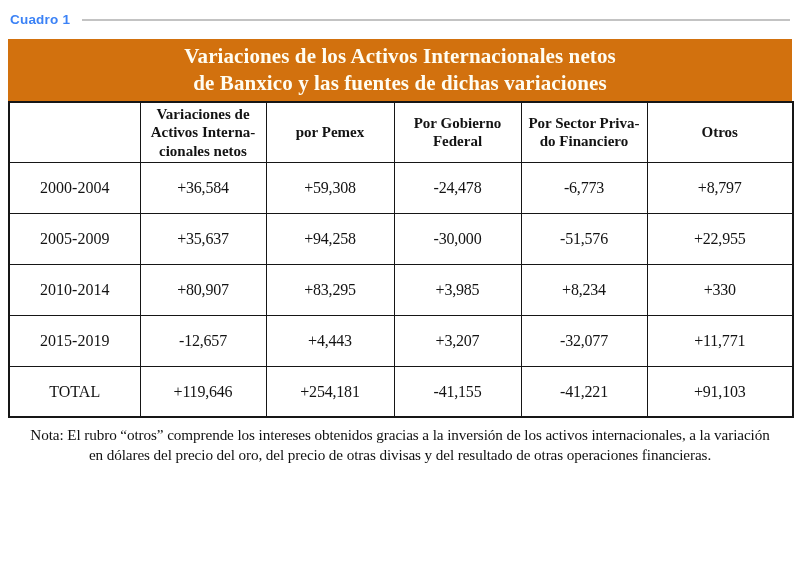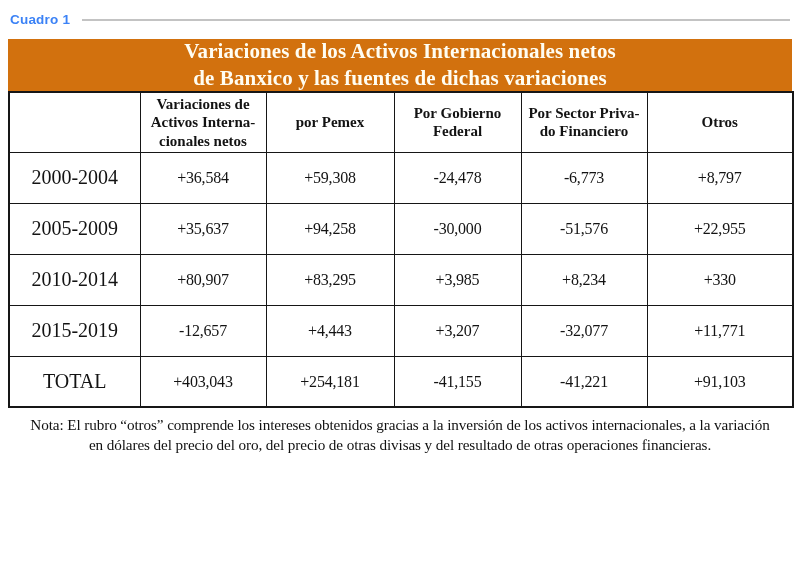--- a/index.html
+++ b/index.html
@@ -19,21 +19,21 @@
   }
   .figure-label {
     font-family: "Liberation Sans", sans-serif;
     font-weight: bold; font-size: 13.5px;
     color: #9d9d9d; letter-spacing: 0.2px; white-space: nowrap;
   }
   .figure-rule { flex: 1; height: 2px; background: #c3c3c3; margin-top: 2px; }
 
   
   .title-band {
-    width: 784px; height: 52px;
+    width: 784px; height: 62px;
     display: flex; align-items: center; justify-content: center;
   }
   .title-text {
     margin: 0; text-align: center;
     font-size: 21px; font-weight: bold;
     line-height: 1.28; white-space: pre-line;
     letter-spacing: 0.1px;
   }
 
   
@@ -46,21 +46,21 @@
     text-align: center; vertical-align: middle;
     padding: 2px 4px;
   }
   tr.group-row td { height: 36px; }
   td.group-header { font-weight: bold; font-size: 15.5px; }
   tr.head-row td {
     height: 57px; font-weight: bold; font-size: 15px;
     line-height: 1.22; white-space: pre-line;
   }
   tr.data-row td { height: 51px; font-size: 16px; letter-spacing: -0.2px; }
-  tr.data-row td.period-cell { font-size: 20px; letter-spacing: 0; }
+  tr.data-row td.period-cell { font-size: 16px; letter-spacing: 0; }
 
   
   .note {
     width: 784px; margin: 7px 0 0 0;
     font-size: 15.2px; line-height: 1.3;
     text-align: center; white-space: pre-line;
     color: #111111; letter-spacing: -0.1px;
   }
 </style>
 </head>
@@ -128,21 +128,21 @@
       <tr class="data-row">
         <td class="period-cell">2015-2019</td>
         <td>-12,657</td>
         <td>+4,443</td>
         <td>+3,207</td>
         <td>-32,077</td>
         <td>+11,771</td>
       </tr>
       <tr class="data-row">
         <td class="period-cell">TOTAL</td>
-        <td>+403,043</td>
+        <td>+119,646</td>
         <td>+254,181</td>
         <td>-41,155</td>
         <td>-41,221</td>
         <td>+91,103</td>
       </tr>
     </tbody>
   </table>
 
   <p class="note">Nota: El rubro “otros” comprende los intereses obtenidos gracias a la inversión de los activos internacionales, a la variación
 en dólares del precio del oro, del precio de otras divisas y del resultado de otras operaciones financieras.</p>

